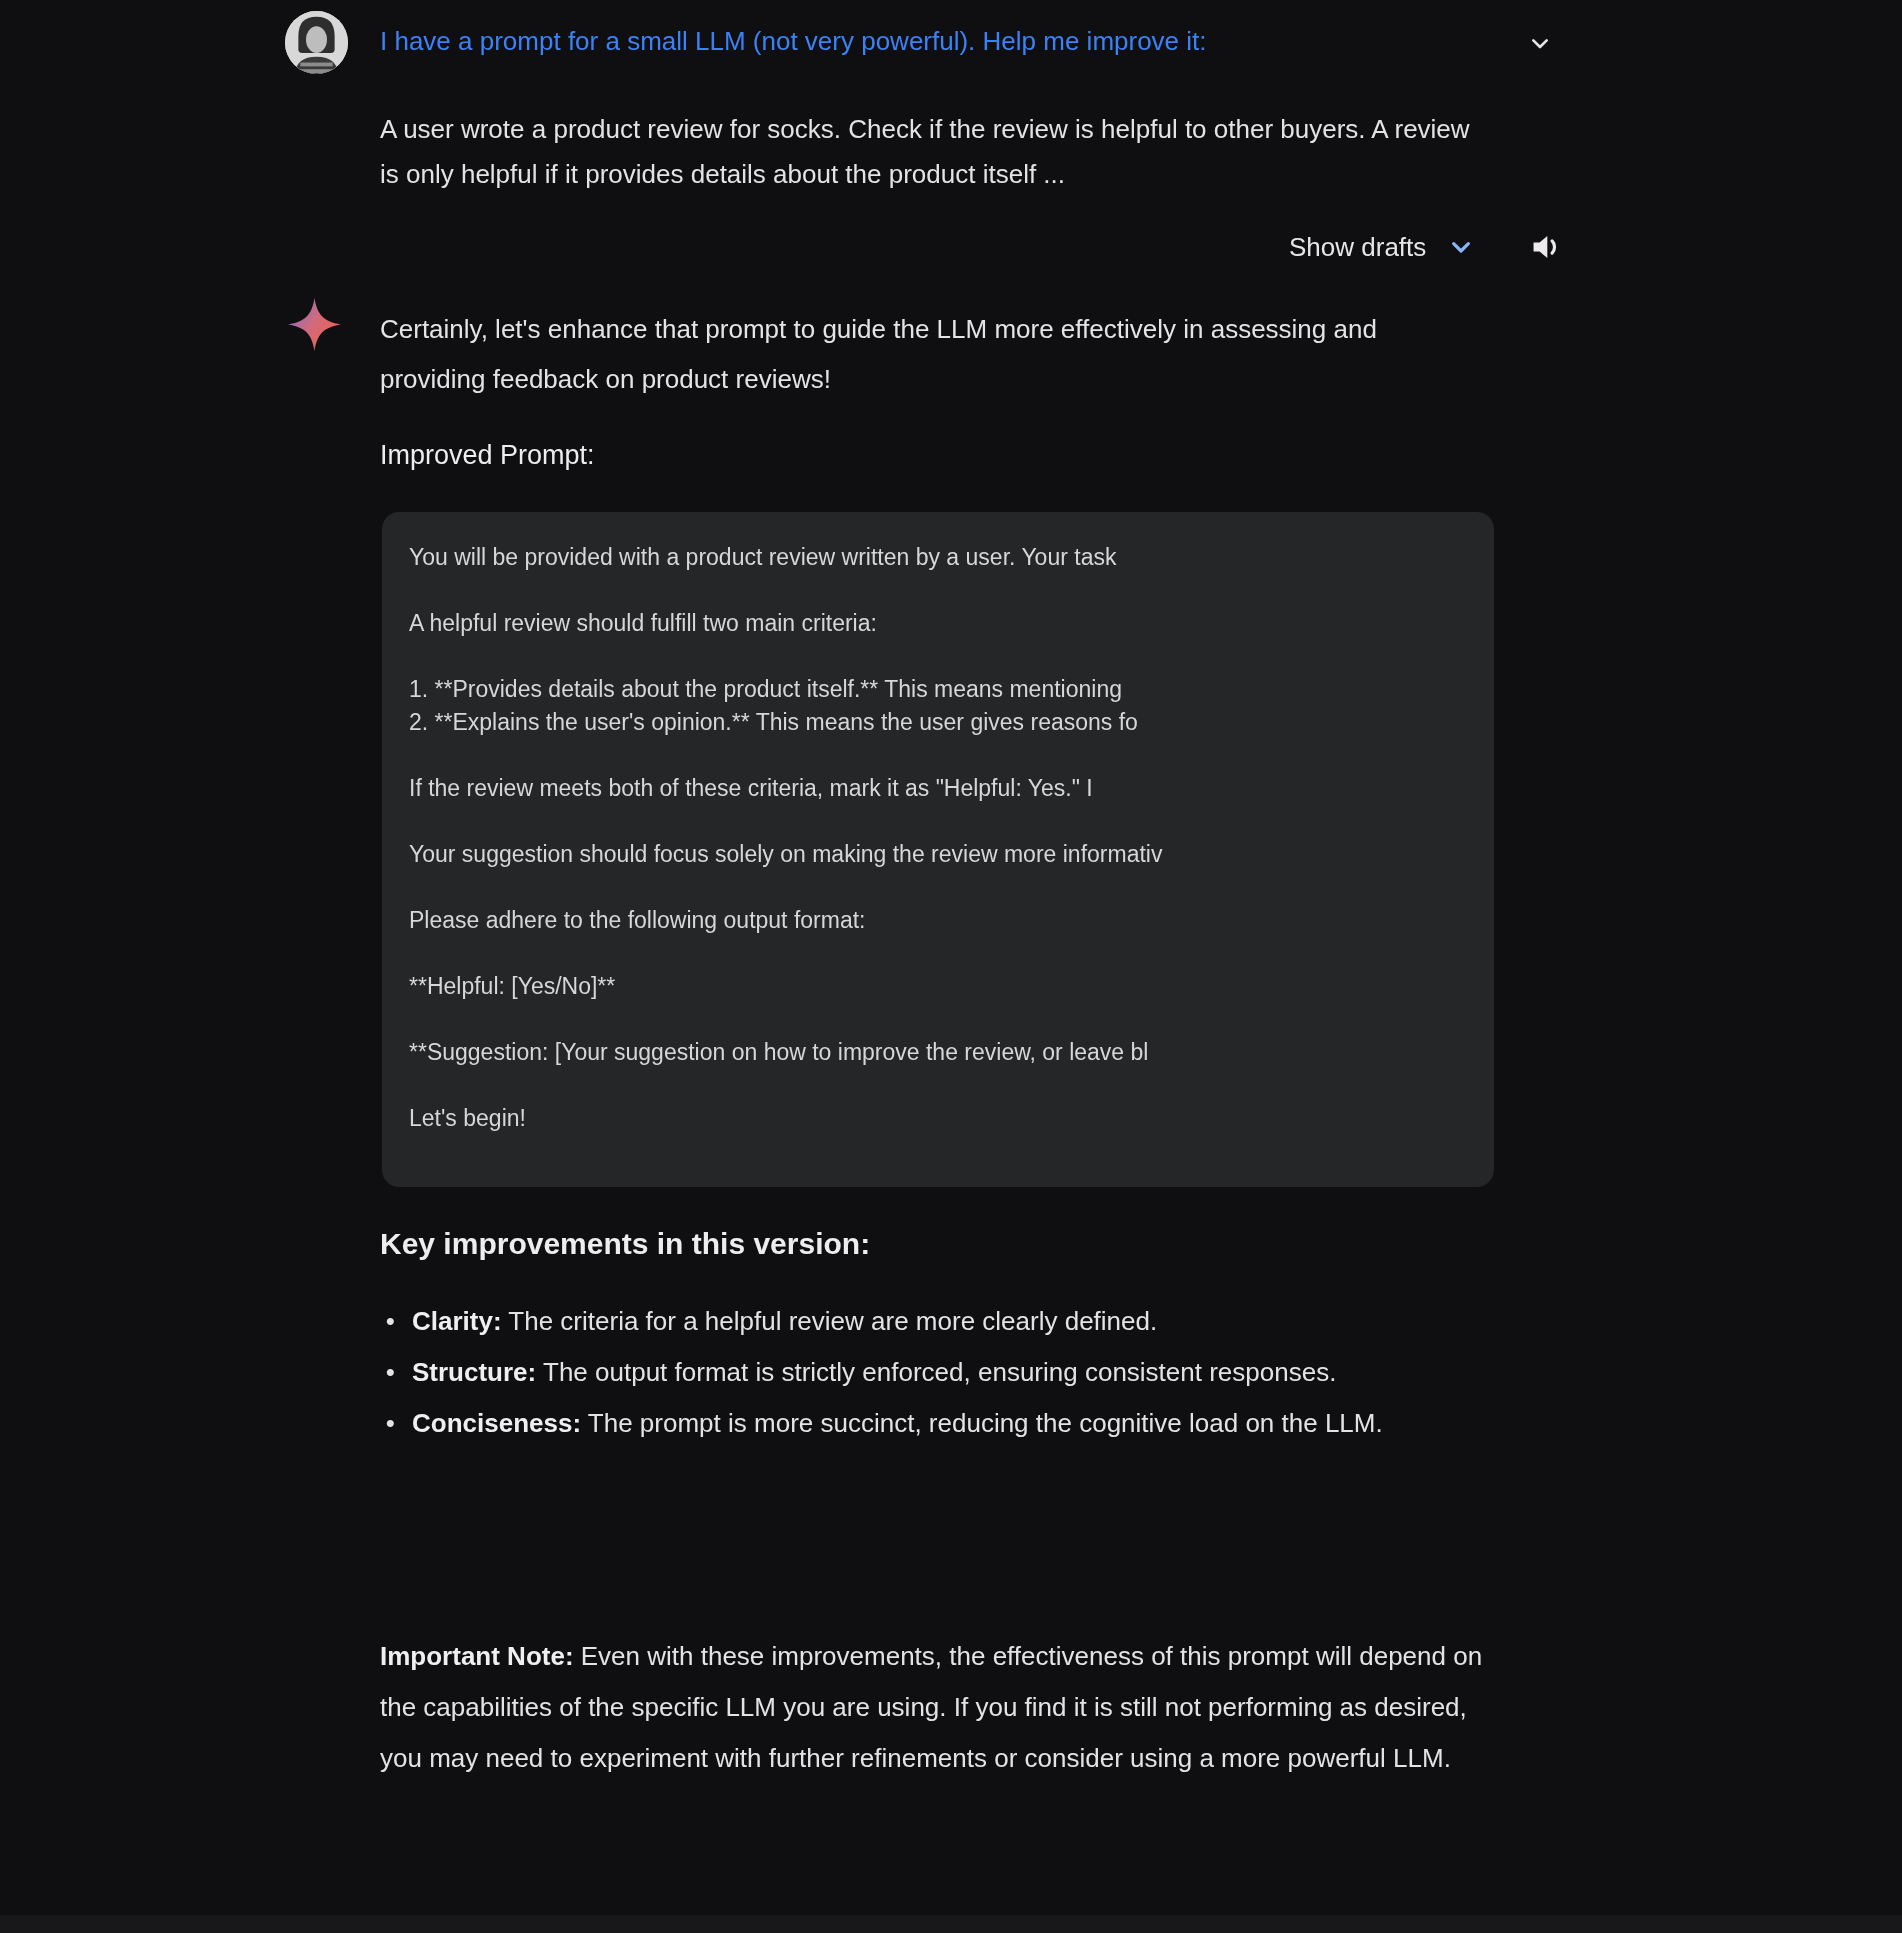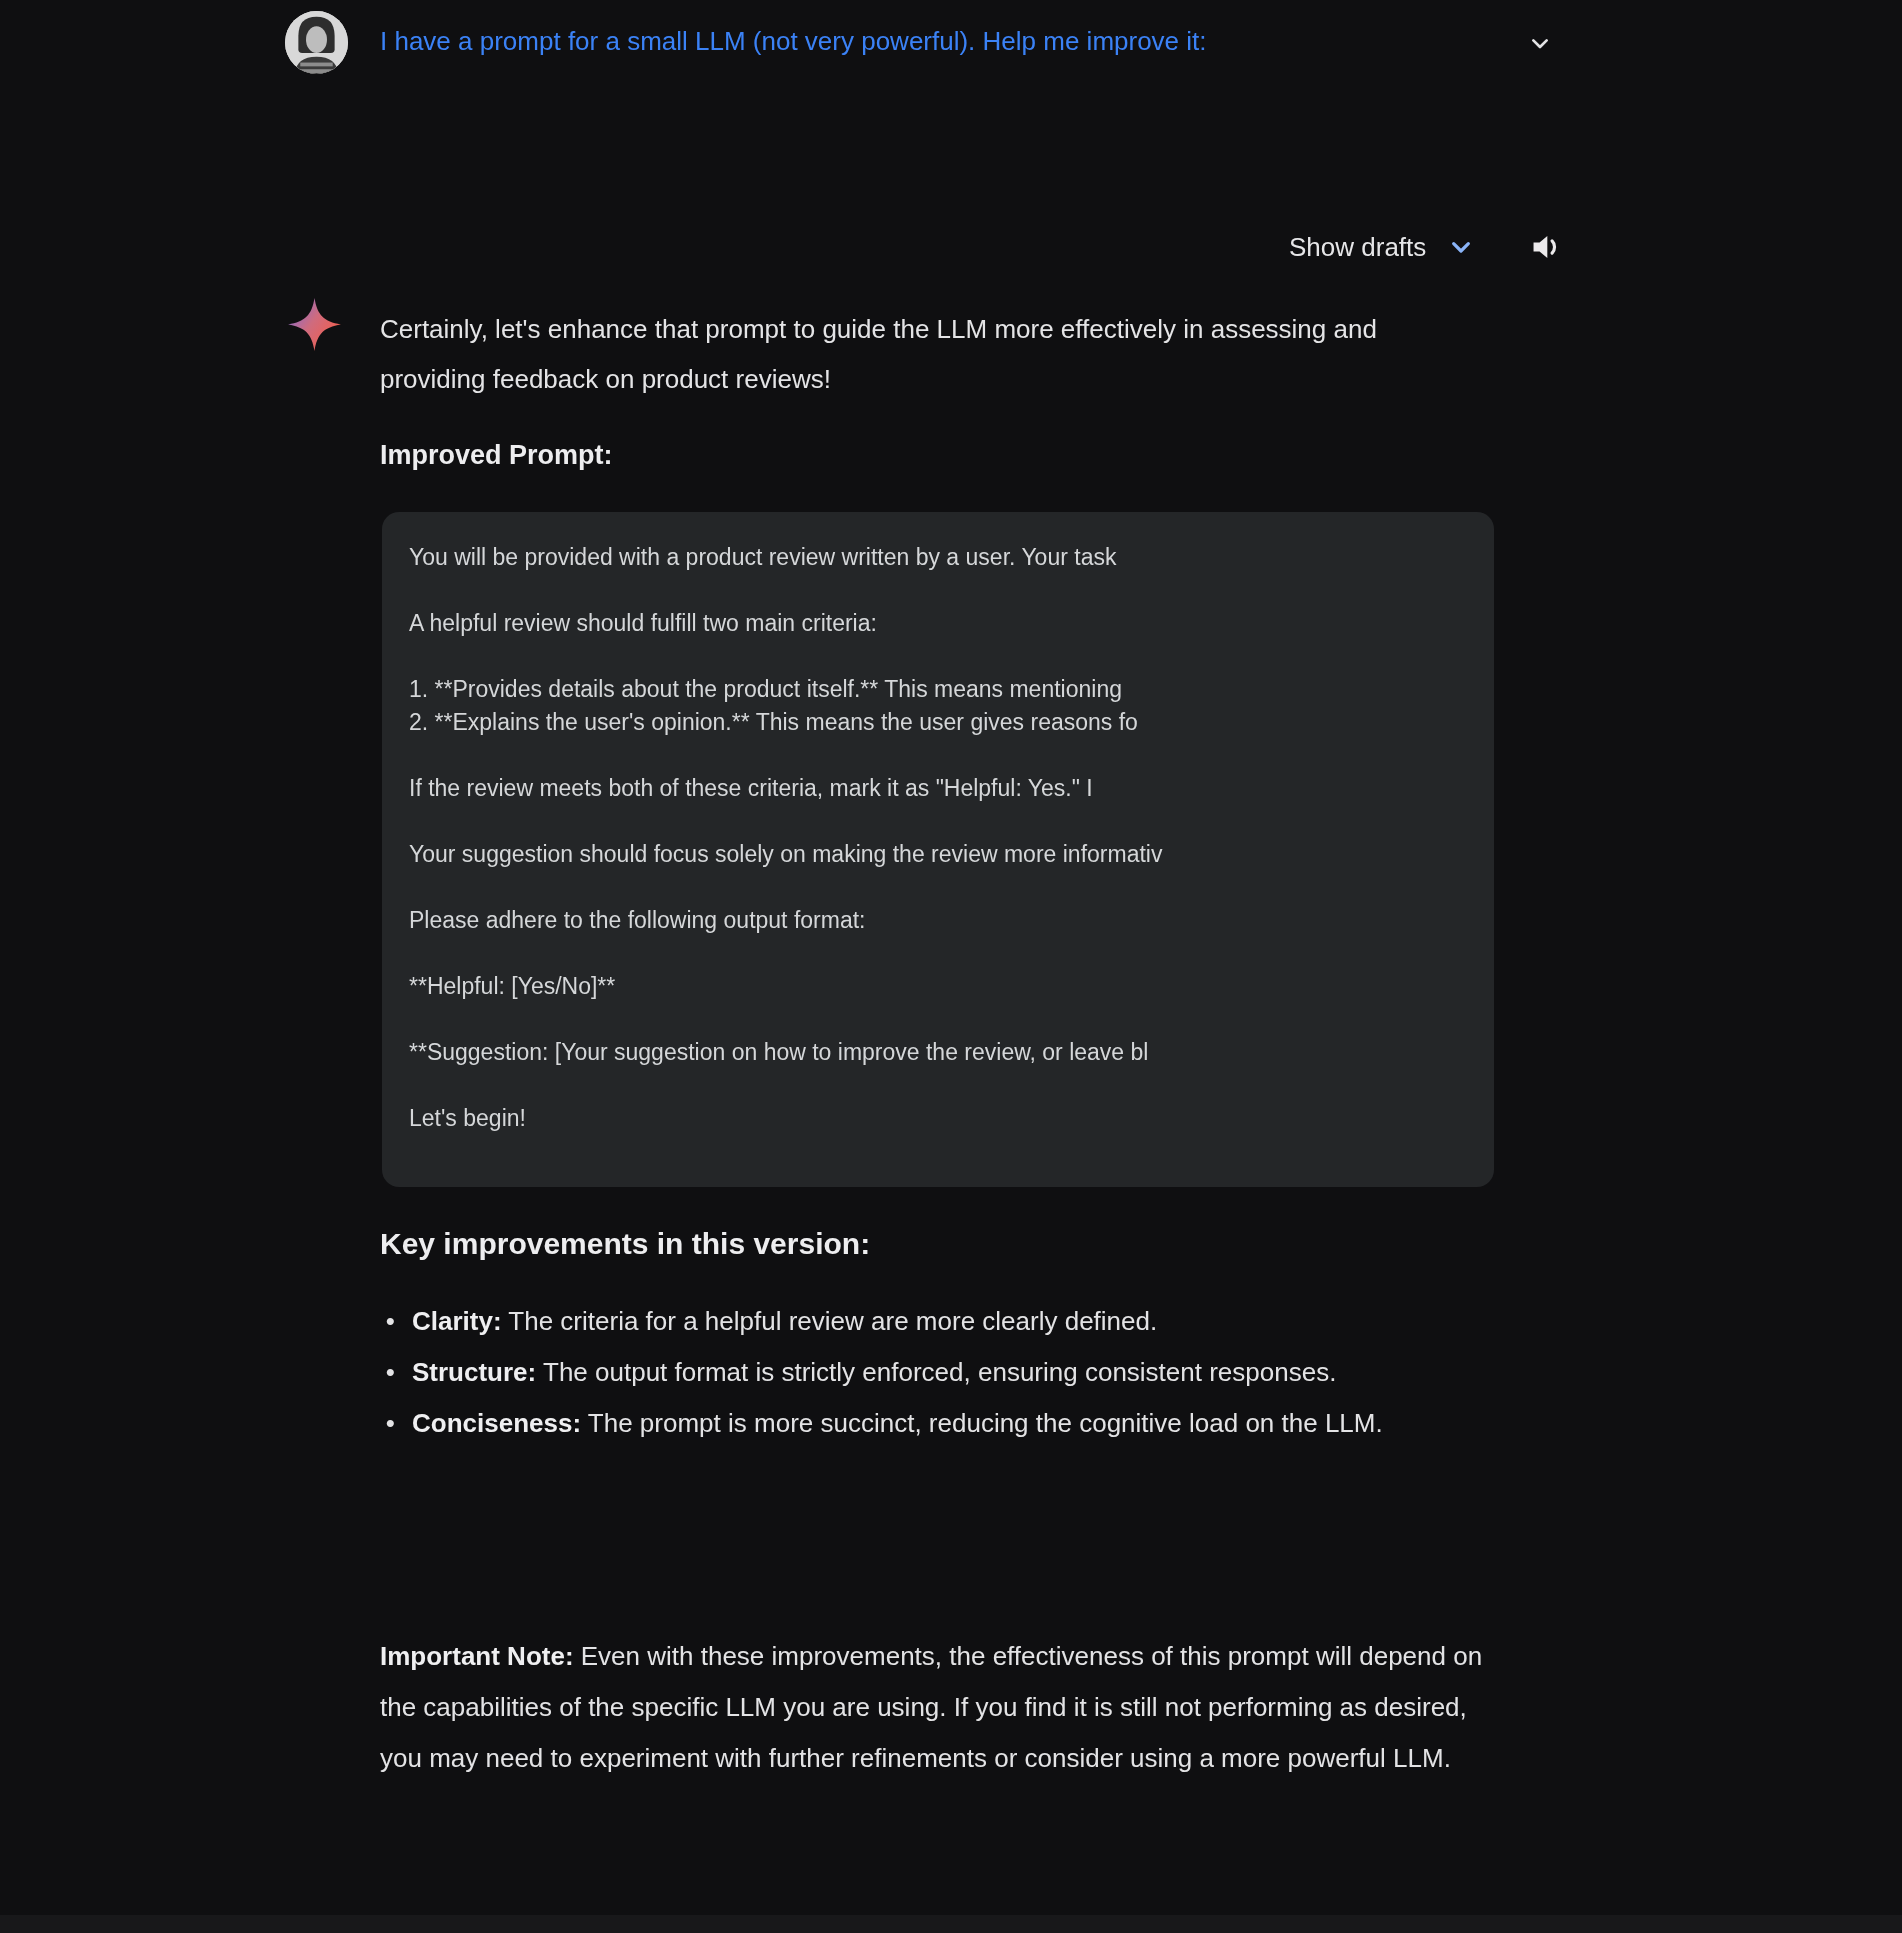--- a/index.html
+++ b/index.html
@@ -45,21 +45,21 @@
   
   .sparkle {
     position: absolute; left: 287px; top: 297px; width: 55px; height: 55px;
   }
   .intro {
     position: absolute; left: 380px; top: 304px;
     width: 1103px; font-size: 26px; line-height: 50px; color: #e4e4e6;
   }
   .h-improved {
     position: absolute; left: 380px; top: 440px;
-    font-size: 27px; font-weight: 700; color: #ededef; text-align: center;
+    font-size: 27px; font-weight: 400; color: #ededef; text-align: center;
   }
   .code-block {
     position: absolute; left: 382px; top: 512px;
     width: 1112px; height: 675px; border-radius: 17px;
     background: #242628; overflow: hidden;
   }
   .code-block pre {
     margin: 0; padding: 28.5px 0 0 27px;
     font-family: Liberation Sans, sans-serif;
     font-size: 23px; line-height: 33px; color: #d5d7d9;
@@ -112,20 +112,21 @@
   </div>
 
   <div class="user-line">I have a prompt for a small LLM (not very powerful). Help me improve it:</div>
 
   <div class="collapse-chevron">
     <svg width="32" height="32" viewBox="0 0 24 24">
       <polyline points="7 10 12 15 17 10" fill="none" stroke="#e3e3e5" stroke-width="2" stroke-linecap="round" stroke-linejoin="round"></polyline>
     </svg>
   </div>
 
+  <div class="user-para">A user wrote a product review for socks. Check if the review is helpful to other buyers. A review is only helpful if it provides details about the product itself ...</div>
 
   <div class="drafts-bar">
     <span class="drafts-label">Show drafts</span>
     <span class="drafts-chevron">
       <svg width="32" height="32" viewBox="0 0 24 24">
         <polyline points="6.5 9.5 12 15 17.5 9.5" fill="none" stroke="#8ab4f8" stroke-width="2.4" stroke-linecap="round" stroke-linejoin="round"></polyline>
       </svg>
     </span>
     <span class="speaker-btn">
       <svg width="38" height="38" viewBox="0 0 24 24">

